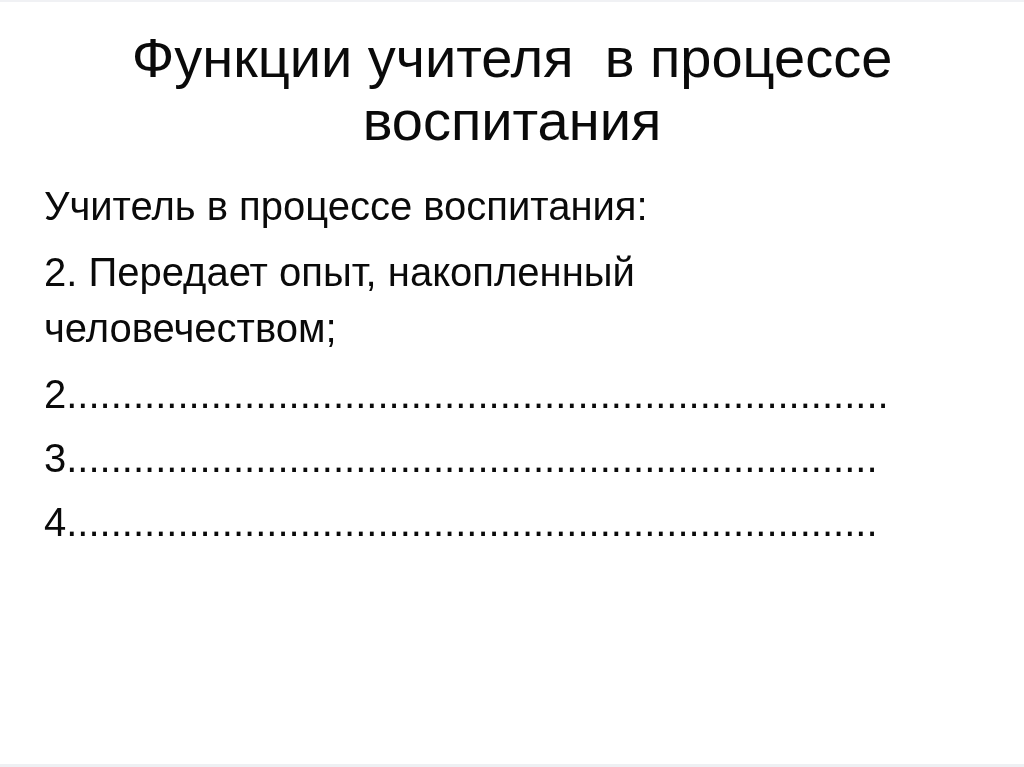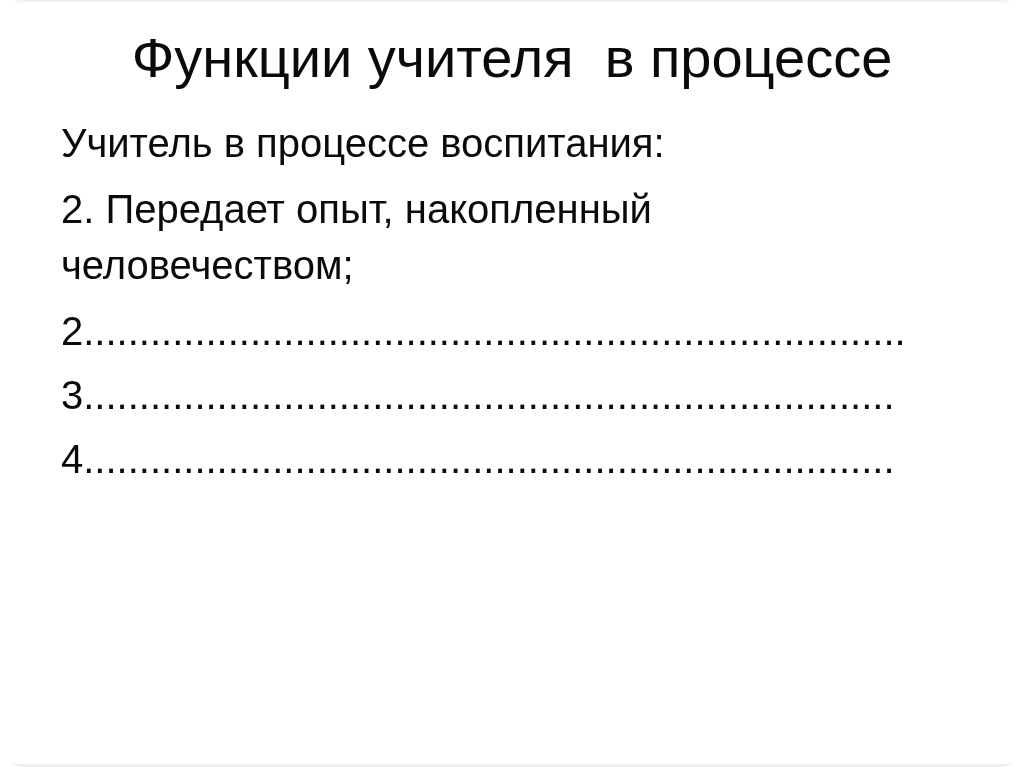--- a/index.html
+++ b/index.html
@@ -8,21 +8,20 @@
     background: #ffffff;
   }
   .slide {
     position: relative;
     width: 1024px;
     height: 767px;
     background: #ffffff;
     overflow: hidden;
     font-family: "Liberation Sans", sans-serif;
     color: #0a0a0a;
-    border-radius: 23px;
   }
   .edge-line {
     position: absolute;
     left: 0;
     width: 100%;
     height: 2px;
     background: #f0f1f4;
   }
   .edge-line.top { top: 0; }
   .edge-line.bottom { bottom: 0; height: 3px; background: #eef0f3; }
@@ -36,21 +35,21 @@
     text-align: center;
     letter-spacing: 0;
   }
   .title-line {
     display: block;
     white-space: pre-wrap; 
   }
 
   .body-block {
     margin-top: 26px;
-    padding-left: 61px;
+    padding-left: 44px;
     padding-right: 78px;
     font-size: 40px;
     font-weight: 400;
   }
   .para {
     margin: 0;
     line-height: 56px;
   }
   .para.intro {
     margin-bottom: 10px;
@@ -67,20 +66,21 @@
 </style>
 </head>
 <body>
 
 <div class="slide">
 
   <div class="edge-line top"></div>
 
   <h1 class="title">
     <span class="title-line">Функции учителя  в процессе</span>
+    <span class="title-line">воспитания</span>
   </h1>
 
   <div class="body-block">
     <p class="para intro">Учитель в процессе воспитания:</p>
 
     <p class="para wrapped">2. Передает опыт, накопленный человечеством;</p>
 
     <p class="para dotted">2..........................................................................</p>
 
     <p class="para dotted">3.........................................................................</p>

